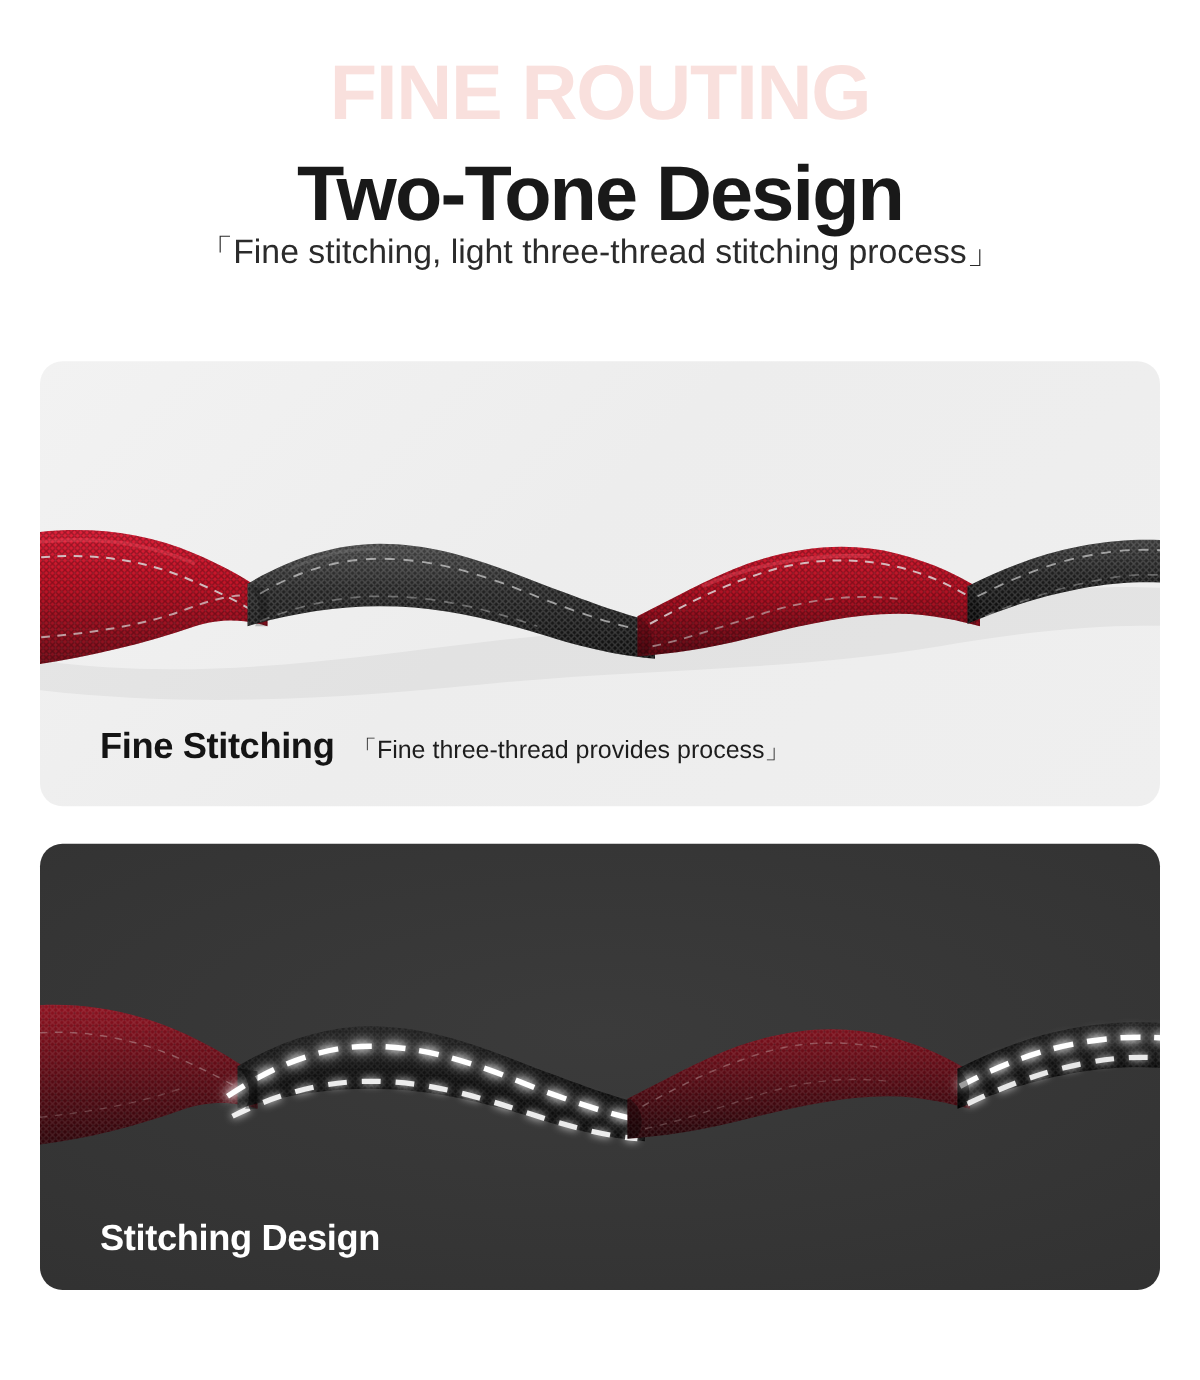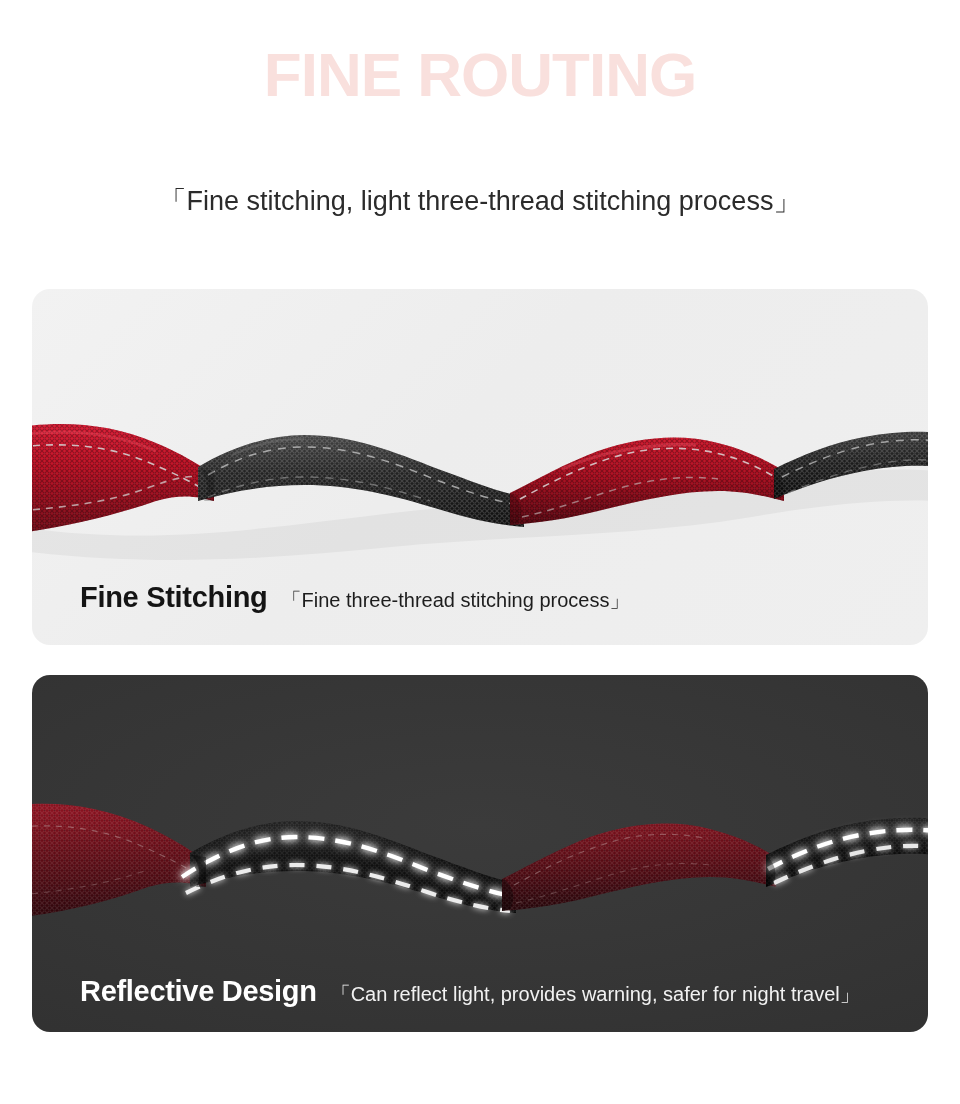--- a/index.html
+++ b/index.html
@@ -108,20 +108,21 @@
   .card-light .caption-sub{ color:#1d1d1d; }
   .card-dark .caption{ bottom:26px; }
   .card-dark .caption-title{ color:#ffffff; }
   .card-dark .caption-sub{ color:#f2f2f2; }
 </style>
 </head>
 <body>
 
 <div class="header">
   <div class="watermark">FINE ROUTING</div>
+  <h1 class="page-title">Two-Tone Design</h1>
   <div class="page-subtitle">「Fine stitching, light three-thread stitching process」</div>
 </div>
 
 <div class="card card-light">
 
   <div class="strap-stage" style="top:62px;height:240px;">
     <svg viewBox="0 0 896 240" preserveAspectRatio="none">
       <defs>
 
         <pattern id="weaveL" width="5" height="5" patternUnits="userSpaceOnUse">
@@ -209,21 +210,21 @@
 
         <path d="M168,118 C176,128 178,140 172,150 L182,150 L182,120 Z" fill="#000" opacity="0.22"></path>
         <path d="M480,142 C490,150 492,162 486,172 L478,174 L478,142 Z" fill="#000" opacity="0.18"></path>
         <path d="M744,120 C752,128 754,140 748,148 L742,148 L742,118 Z" fill="#000" opacity="0.20"></path>
       </g>
     </svg>
   </div>
 
   <div class="caption">
     <span class="caption-title">Fine Stitching</span>
-    <span class="caption-sub">「Fine three-thread stitching process」</span>
+    <span class="caption-sub">「Fine three-thread provides process」</span>
   </div>
 </div>
 
 <div class="card card-dark">
 
   <div class="strap-stage" style="top:78px;height:220px;">
     <svg viewBox="0 0 896 220" preserveAspectRatio="none">
       <defs>
         <pattern id="weaveDR" width="5" height="5" patternUnits="userSpaceOnUse">
           <rect width="5" height="5" fill="none"></rect>
@@ -320,16 +321,15 @@
         </g>
 
         <path d="M160,102 C168,112 170,124 164,134 L174,134 L174,104 Z" fill="#000" opacity="0.40"></path>
         <path d="M472,126 C482,134 484,146 478,156 L470,158 L470,126 Z" fill="#000" opacity="0.35"></path>
         <path d="M736,104 C744,112 746,124 740,132 L734,134 L734,102 Z" fill="#000" opacity="0.38"></path>
       </g>
     </svg>
   </div>
 
   <div class="caption">
-    <span class="caption-title">Reflective Design</span>
-    <span class="caption-sub">「Can reflect light, provides warning, safer for night travel」</span>
+    <span class="caption-title">Stitching Design</span>
   </div>
 </div>
 
 </body></html>

